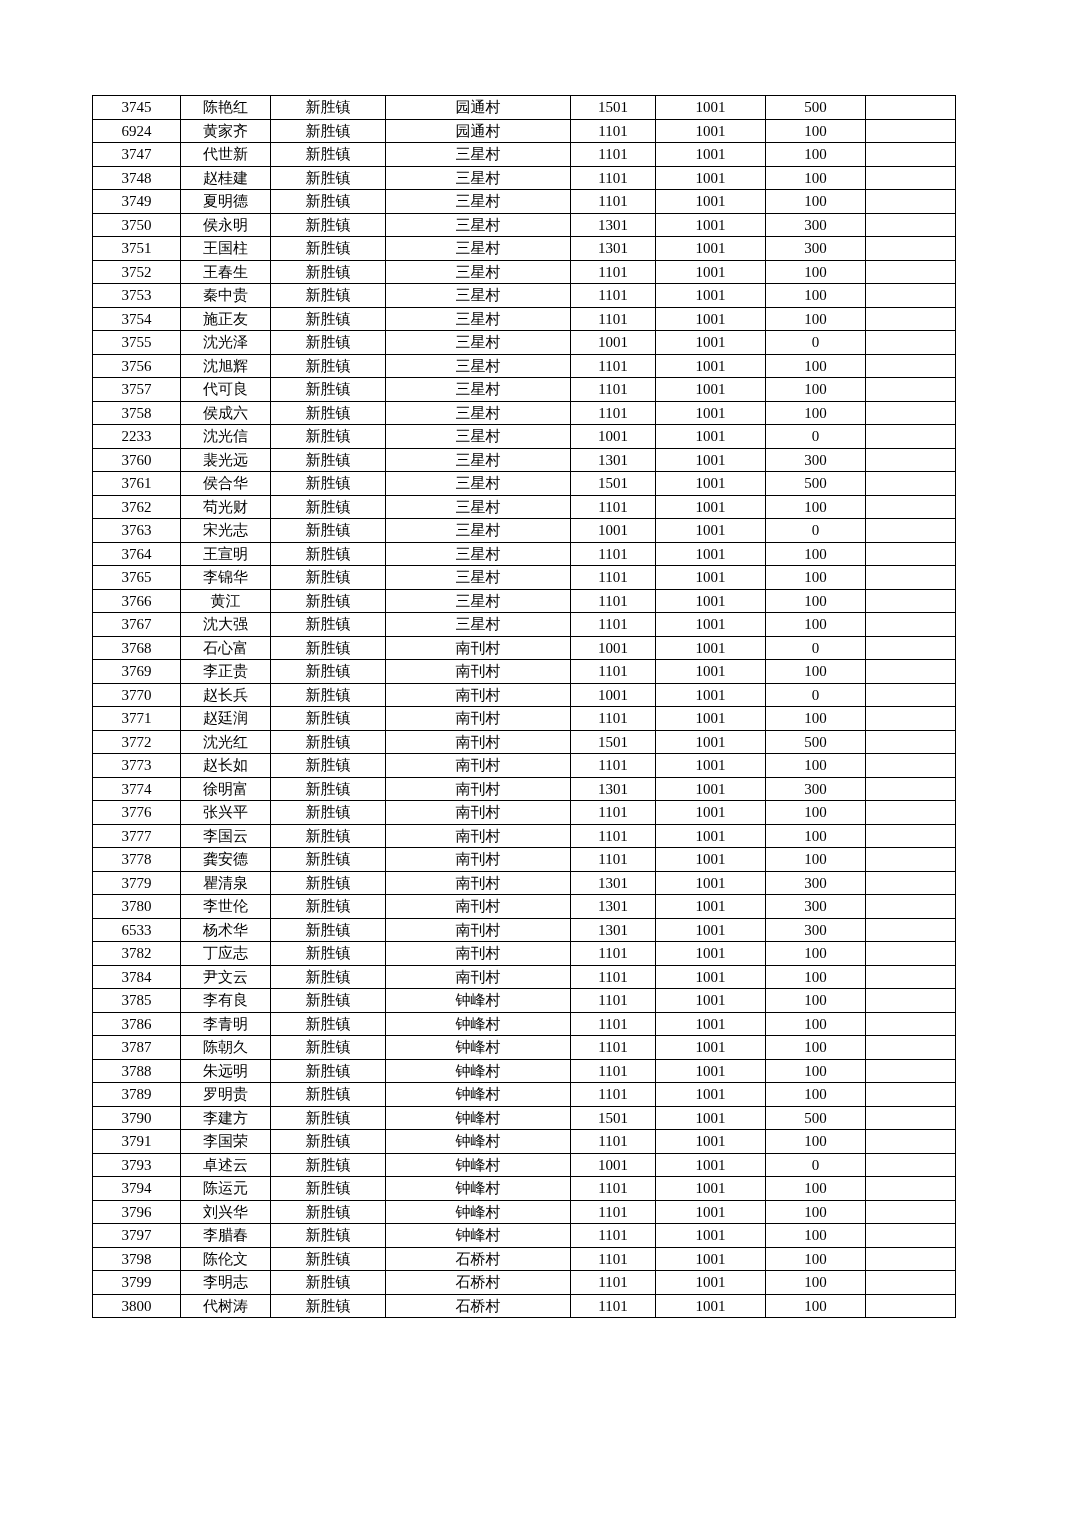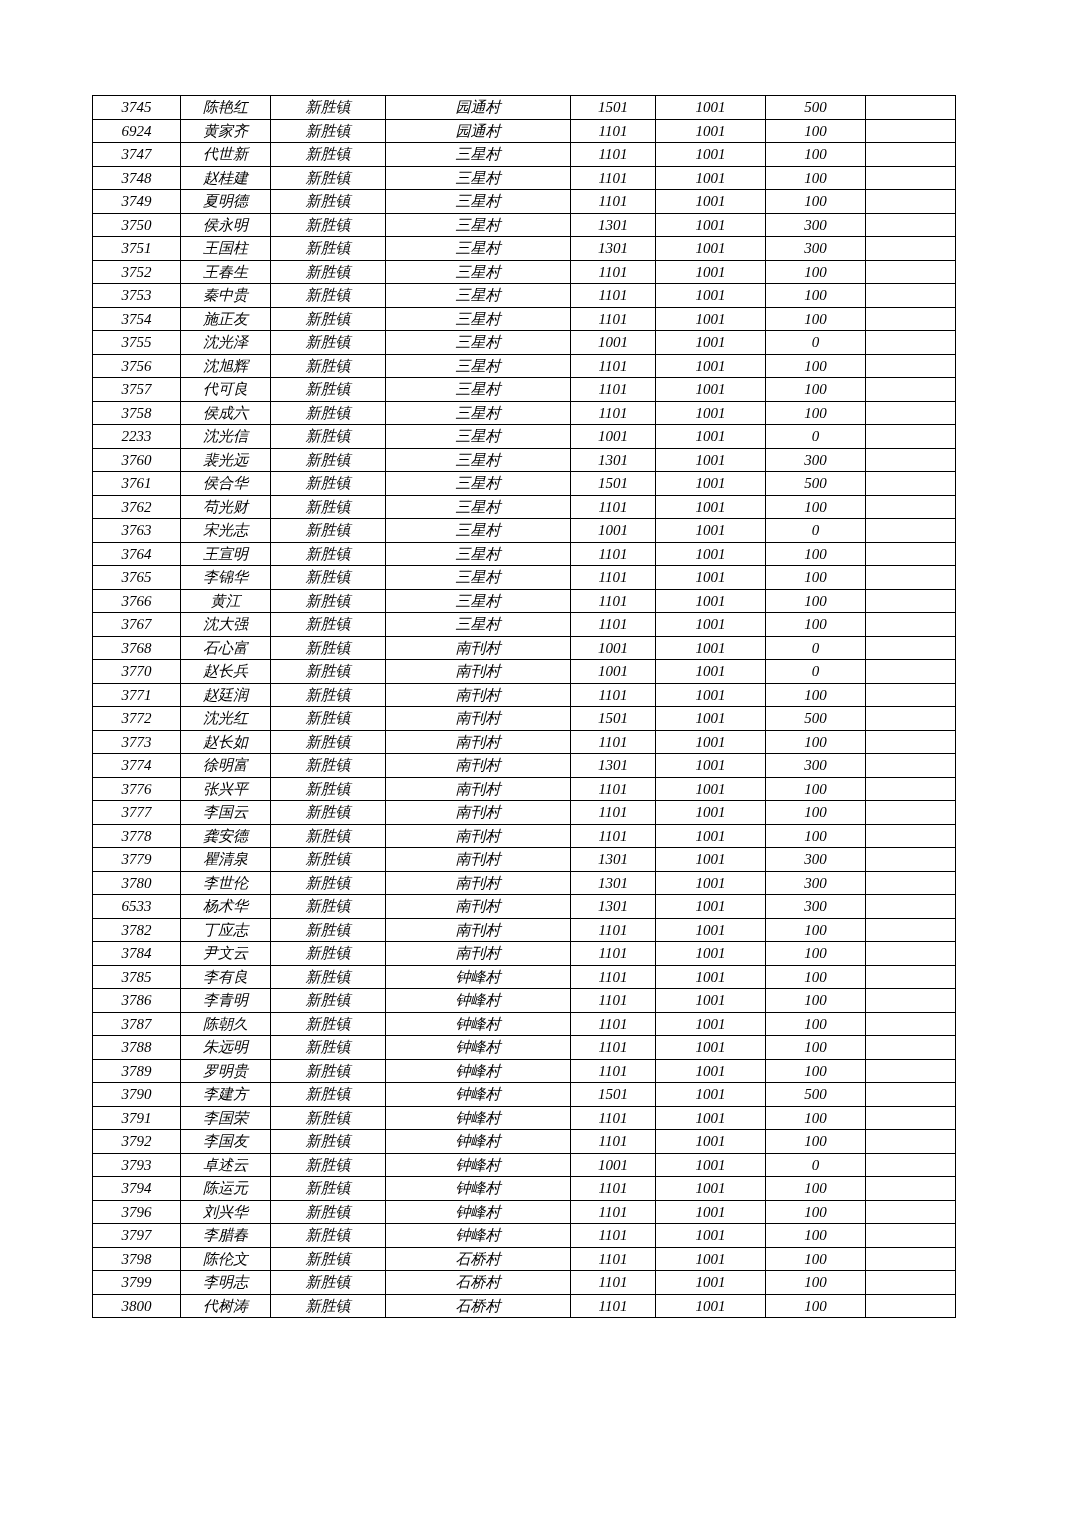--- a/index.html
+++ b/index.html
@@ -15,21 +15,20 @@
     color: #000;
   }
   .sheet {
     position: absolute;
     left: 92px;
     top: 95px;
   }
   table.data-grid {
     border-collapse: collapse;
     table-layout: fixed;
-    font-style: italic;
   }
   table.data-grid td {
     border: 1px solid #000;
     height: 22.5px;
     line-height: 22.5px;
     text-align: center;
     vertical-align: middle;
     font-size: 15px;
     padding: 0;
     overflow: hidden;
@@ -294,20 +293,30 @@
           <td>3768</td>
           <td>石心富</td>
           <td>新胜镇</td>
           <td>南刊村</td>
           <td>1001</td>
           <td>1001</td>
           <td>0</td>
           <td></td>
         </tr>
         <tr>
+          <td>3769</td>
+          <td>李正贵</td>
+          <td>新胜镇</td>
+          <td>南刊村</td>
+          <td>1101</td>
+          <td>1001</td>
+          <td>100</td>
+          <td></td>
+        </tr>
+        <tr>
           <td>3770</td>
           <td>赵长兵</td>
           <td>新胜镇</td>
           <td>南刊村</td>
           <td>1001</td>
           <td>1001</td>
           <td>0</td>
           <td></td>
         </tr>
         <tr>
@@ -486,30 +495,20 @@
           <td>新胜镇</td>
           <td>钟峰村</td>
           <td>1501</td>
           <td>1001</td>
           <td>500</td>
           <td></td>
         </tr>
         <tr>
           <td>3791</td>
           <td>李国荣</td>
-          <td>新胜镇</td>
-          <td>钟峰村</td>
-          <td>1101</td>
-          <td>1001</td>
-          <td>100</td>
-          <td></td>
-        </tr>
-        <tr>
-          <td>3792</td>
-          <td>李国友</td>
           <td>新胜镇</td>
           <td>钟峰村</td>
           <td>1101</td>
           <td>1001</td>
           <td>100</td>
           <td></td>
         </tr>
         <tr>
           <td>3793</td>
           <td>卓述云</td>

